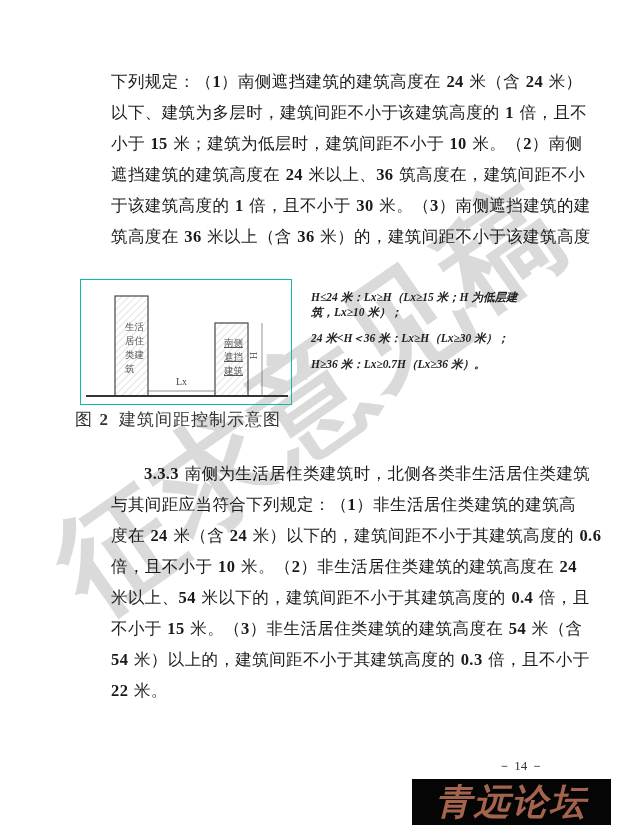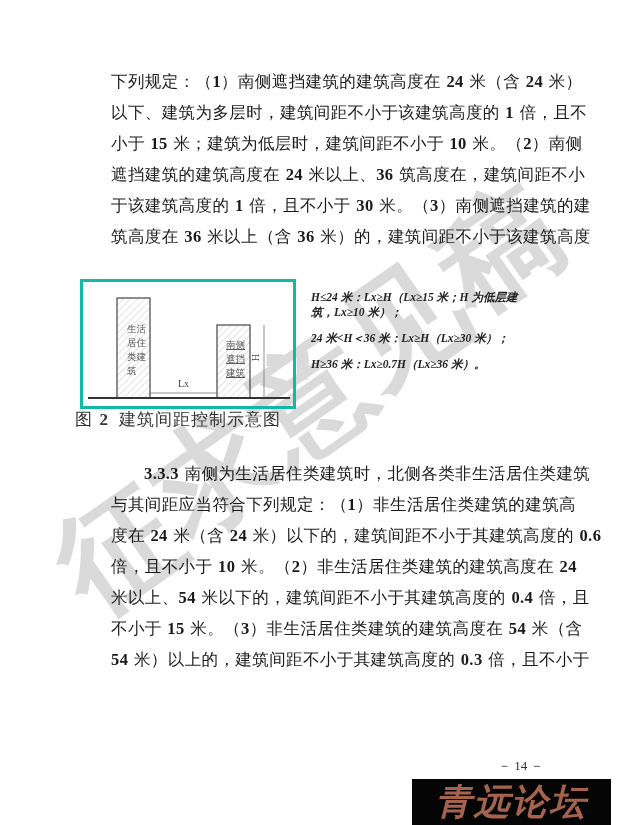--- a/index.html
+++ b/index.html
@@ -1,21 +1,21 @@
 <!DOCTYPE html>
 <html><head>
 <meta charset="utf-8">
 <style>
   html, body { margin:0; padding:0; background:#fff; }
   body { width:617px; height:825px; position:relative; overflow:hidden; font-family:"DejaVu Serif", serif; color:#1a1a1a; }
   .page { position:absolute; left:0; top:0; width:617px; height:825px; }
   .para { position:absolute; left:63px; width:470px; font-size:16.5px; line-height:31px; letter-spacing:0.4px; text-align:justify;margin-left:48px; }
   .para b { font-family:"Liberation Serif", serif; font-weight:bold; color:#1a1a1a; }
   .line { display:block; white-space:nowrap; }
-  .figure { position:absolute; left:80px; top:279px; width:210px; height:124px; border:3px solid #14b8a6; }
+  .figure { position:absolute; left:80px; top:279px; width:210px; height:124px; border:1px solid #14b8a6; }
   .fig-caption { position:absolute; left:75px; top:408px; font-size:17px; color:#333; letter-spacing:1px; }
   .legend { position:absolute; left:311px; top:290px; font-size:11.5px; line-height:15px; color:#222; }
   .legend div { margin-bottom:11px; white-space:nowrap; }
   .legend b { font-family:"Liberation Serif", serif;font-style:italic; }
   .page-num { position:absolute; left:498px; top:757px; font-size:13px; font-family:"Liberation Serif", serif; color:#333; }
   .logo { position:absolute; left:412px; top:779px; width:199px; height:46px; background:#050505; display:flex; align-items:center; justify-content:center; }
   .logo span { color:#a4634d; font-size:36px; font-weight:bold; font-style:italic; letter-spacing:2px; font-family:"DejaVu Sans", sans-serif; }
   .watermark { position:absolute; left:60px; top:170px; width:520px; height:520px; pointer-events:none; opacity:0.55; }
   .watermark span { position:absolute; font-family:"DejaVu Sans", sans-serif; font-weight:bold; color:#bdbdbd; font-size:118px; transform:rotate(-35deg); }
 </style>
@@ -81,20 +81,21 @@
   </div>
 
   <div class="para" style="top:458px;" id="para2">
       <span class="line" style="padding-left: 33px;"><b>3.3.3</b><span> 南侧为生活居住类建筑时，北侧各类非生活居住类建筑</span></span>
       <span class="line"><span>与其间距应当符合下列规定：（</span><b>1</b><span>）非生活居住类建筑的建筑高</span></span>
       <span class="line"><span>度在 </span><b>24</b><span> 米（含 </span><b>24</b><span> 米）以下的，建筑间距不小于其建筑高度的 </span><b>0.6</b></span>
       <span class="line"><span>倍，且不小于 </span><b>10</b><span> 米。（</span><b>2</b><span>）非生活居住类建筑的建筑高度在 </span><b>24</b></span>
       <span class="line"><span>米以上、</span><b>54</b><span> 米以下的，建筑间距不小于其建筑高度的 </span><b>0.4</b><span> 倍，且</span></span>
       <span class="line"><span>不小于 </span><b>15</b><span> 米。（</span><b>3</b><span>）非生活居住类建筑的建筑高度在 </span><b>54</b><span> 米（含</span></span>
       <span class="line"><b>54</b><span> 米）以上的，建筑间距不小于其建筑高度的 </span><b>0.3</b><span> 倍，且不小于</span></span>
+      <span class="line"><b>22</b><span> 米。</span></span>
     </div>
 
   <div class="page-num">－ 14 －</div>
 
   <div class="logo">
     <span>青远论坛</span>
   </div>
 </div>
 
 </body></html>

